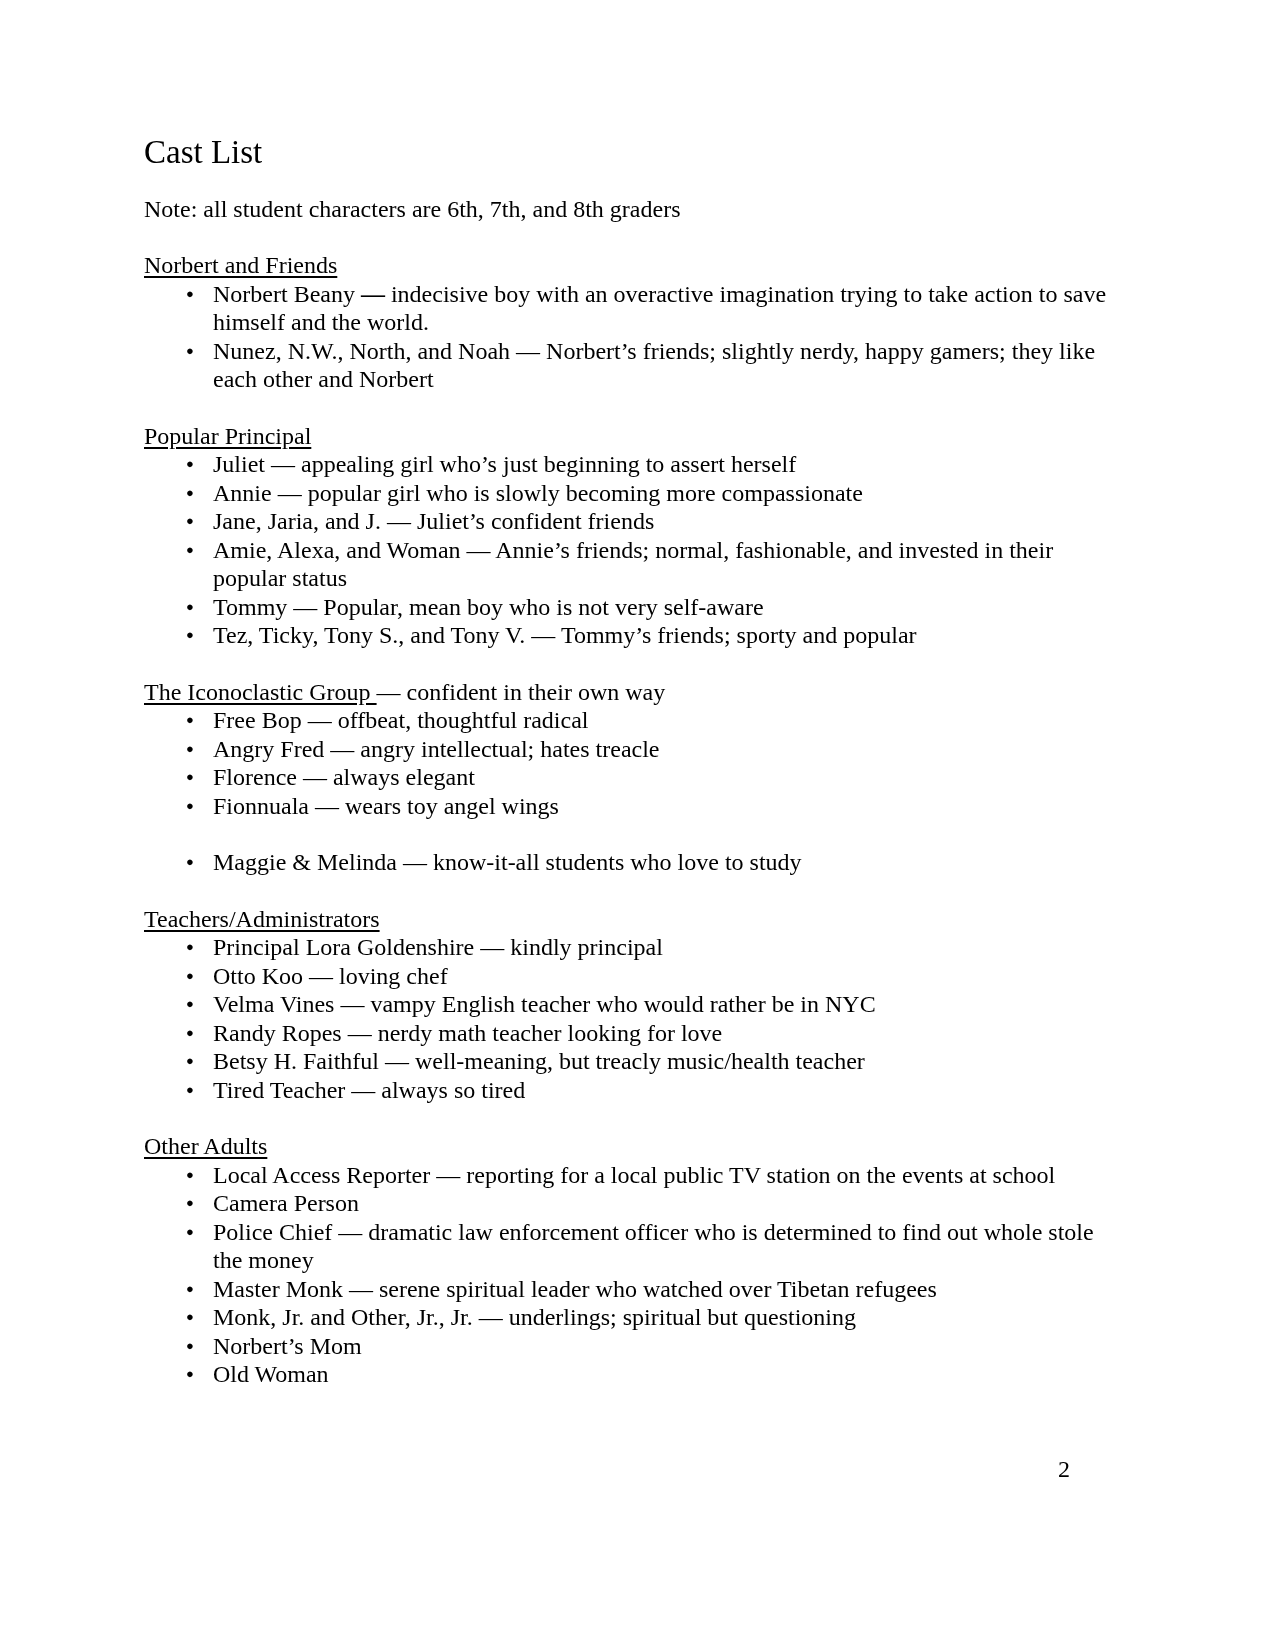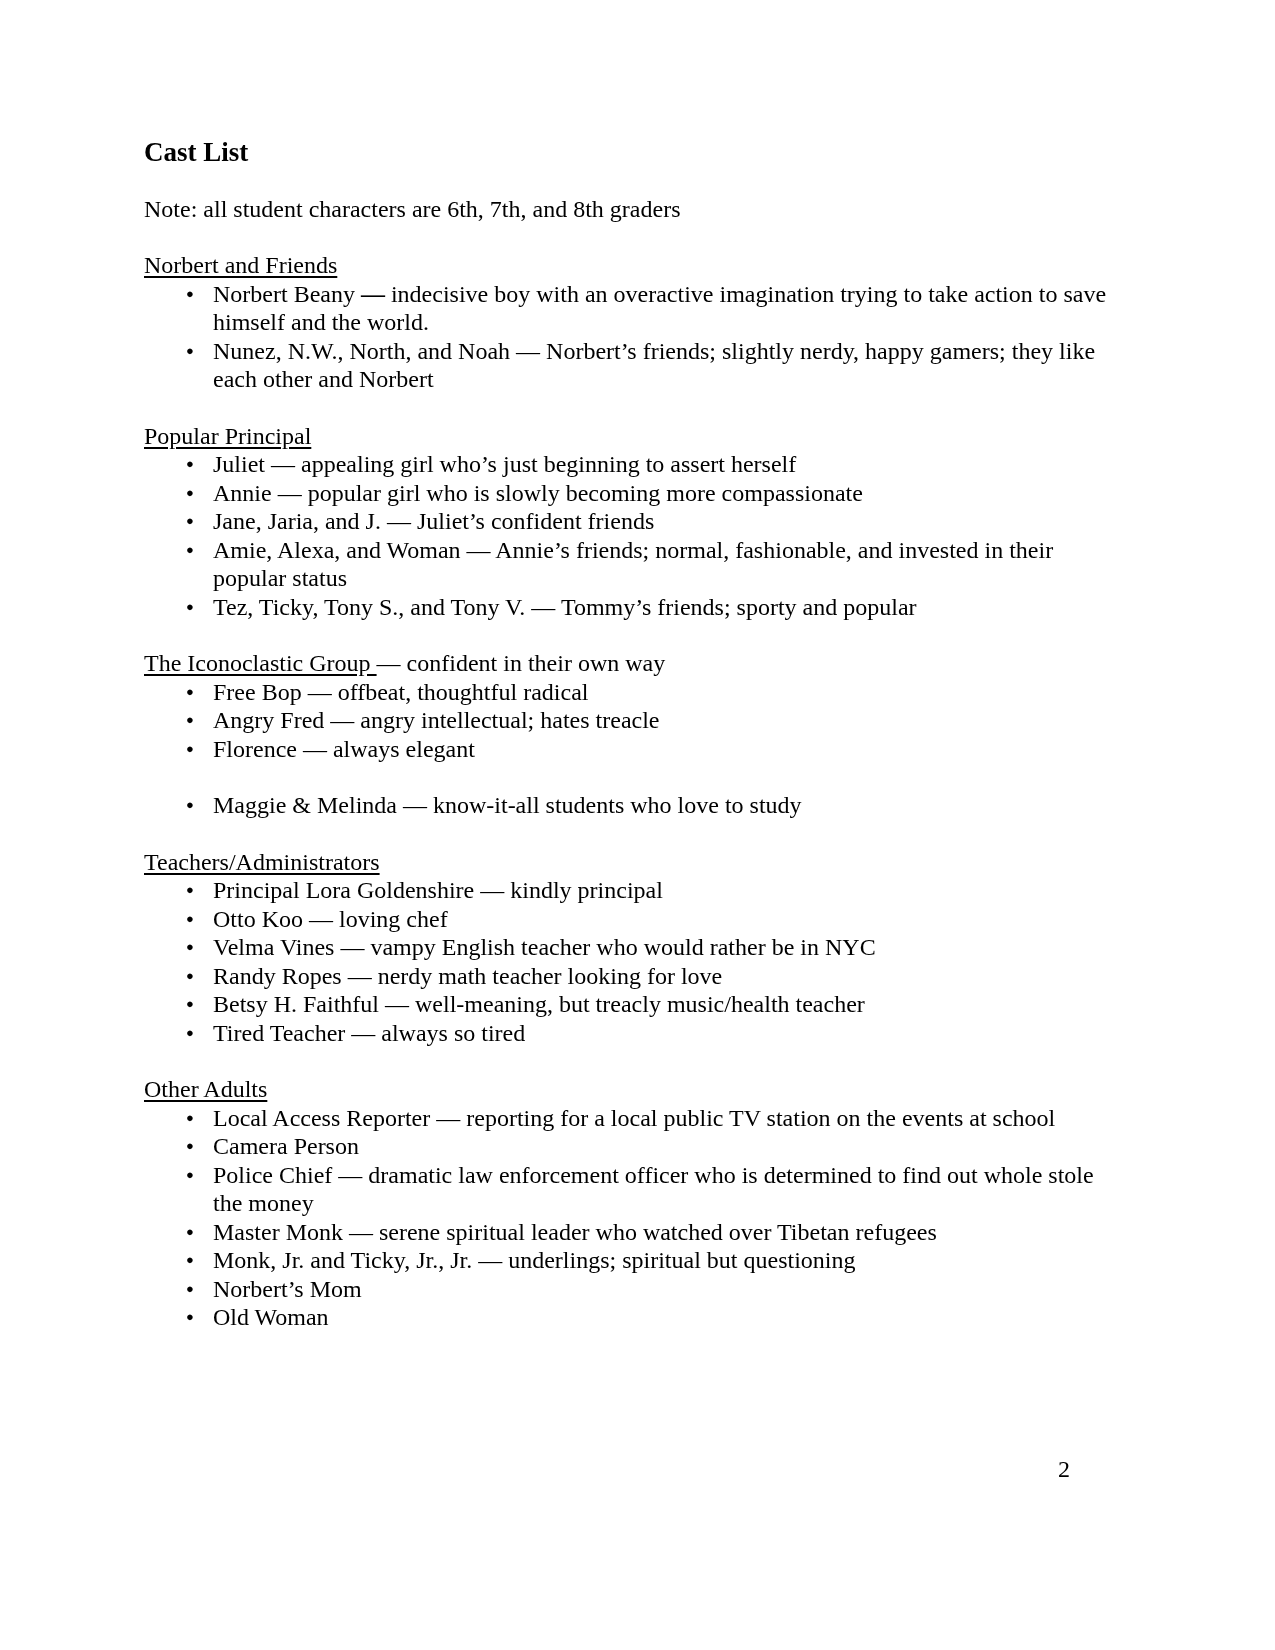--- a/index.html
+++ b/index.html
@@ -4,21 +4,21 @@
 <style>
   * { margin:0; padding:0; box-sizing:border-box; }
   html, body { background:#ffffff; }
   body {
     width:1275px; height:1650px;
     font-family:"Liberation Serif", serif;
     font-size:24px; color:#000;
     position:relative;
   }
   .page { position:absolute; inset:0; padding:138px 148px 0 144px; }
-  .doc-title { font-weight:bold; font-size:27px; line-height:28.5px; margin-bottom:28px; }
+  .doc-title { font-weight:normal; font-size:33px; line-height:28.5px; margin-bottom:28px; }
   .note { line-height:28.5px; margin-bottom:28px; }
   section.cast-section { margin-bottom:28px; }
   .section-heading-line { line-height:28.5px; }
   .heading-underline { text-decoration:underline; text-underline-offset:3px;text-align:center; }
   ul.cast-list { list-style:none; }
   ul.cast-list li {
     position:relative;
     padding-left:69px;
     line-height:28.5px;
   }
@@ -48,30 +48,32 @@
         </ul>
   </section>
 
   <section class="cast-section">
     <p class="section-heading-line"><span class="heading-underline">Popular Principal</span><span></span></p>
     <ul class="cast-list">
           <li><span class="it">Juliet</span><span> — appealing girl who’s just beginning to assert herself</span></li>
           <li><span class="it">Annie</span><span> — popular girl who is slowly becoming more compassionate</span></li>
           <li><span class="it">Jane, Jaria,</span><span> and </span><span class="it">J.</span><span> — Juliet’s confident friends</span></li>
           <li><span class="it">Amie, Alexa,</span><span> and </span><span class="it">Woman</span><span> — Annie’s friends; normal, fashionable, and invested in their popular status</span></li>
+          <li><span class="it">Tommy</span><span> — Popular, mean boy who is not very self-aware</span></li>
           <li><span class="it">Tez, Ticky, Tony S.,</span><span> and </span><span class="it">Tony V.</span><span> — Tommy’s friends; sporty and popular</span></li>
         </ul>
   </section>
 
   <section class="cast-section">
     <p class="section-heading-line"><span class="heading-underline">The Iconoclastic Group </span><span>— confident in their own way</span></p>
     <ul class="cast-list">
           <li><span class="it">Free Bop</span><span> — offbeat, thoughtful radical</span></li>
           <li><span class="it">Angry Fred</span><span> — angry intellectual; hates treacle</span></li>
           <li><span class="it">Florence</span><span> — always elegant</span></li>
+          <li><span class="it">Fionnuala</span><span> — wears toy angel wings</span></li>
         </ul>
   </section>
 
   <section class="cast-section">
     <ul class="cast-list">
           <li><span class="it">Maggie &amp; Melinda</span><span> — know-it-all students who love to study</span></li>
         </ul>
   </section>
 
   <section class="cast-section">
@@ -86,20 +88,20 @@
         </ul>
   </section>
 
   <section class="cast-section">
     <p class="section-heading-line"><span class="heading-underline">Other Adults</span><span></span></p>
     <ul class="cast-list">
           <li><span class="it">Local Access Reporter</span><span> — reporting for a local public TV station on the events at school</span></li>
           <li><span class="it">Camera Person</span></li>
           <li><span class="it">Police Chief</span><span> — dramatic law enforcement officer who is determined to find out whole stole the money</span></li>
           <li><span class="it">Master Monk</span><span> — serene spiritual leader who watched over Tibetan refugees</span></li>
-          <li><span class="it">Monk, Jr.</span><span> and </span><span class="it">Ticky, Jr., Jr.</span><span> — underlings; spiritual but questioning</span></li>
+          <li><span class="it">Monk, Jr.</span><span> and </span><span class="it">Other, Jr., Jr.</span><span> — underlings; spiritual but questioning</span></li>
           <li><span class="it">Norbert’s Mom</span></li>
           <li><span class="it">Old Woman</span></li>
         </ul>
   </section>
 </div>
   <div class="page-number">2</div>
 </div>
 
 </body></html>

